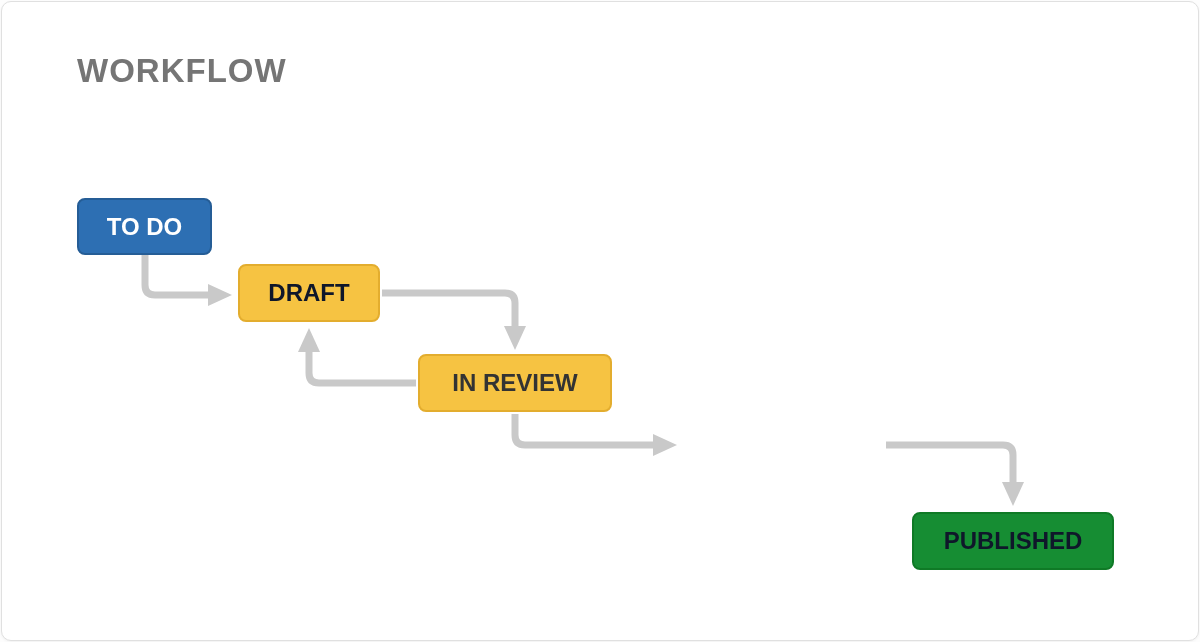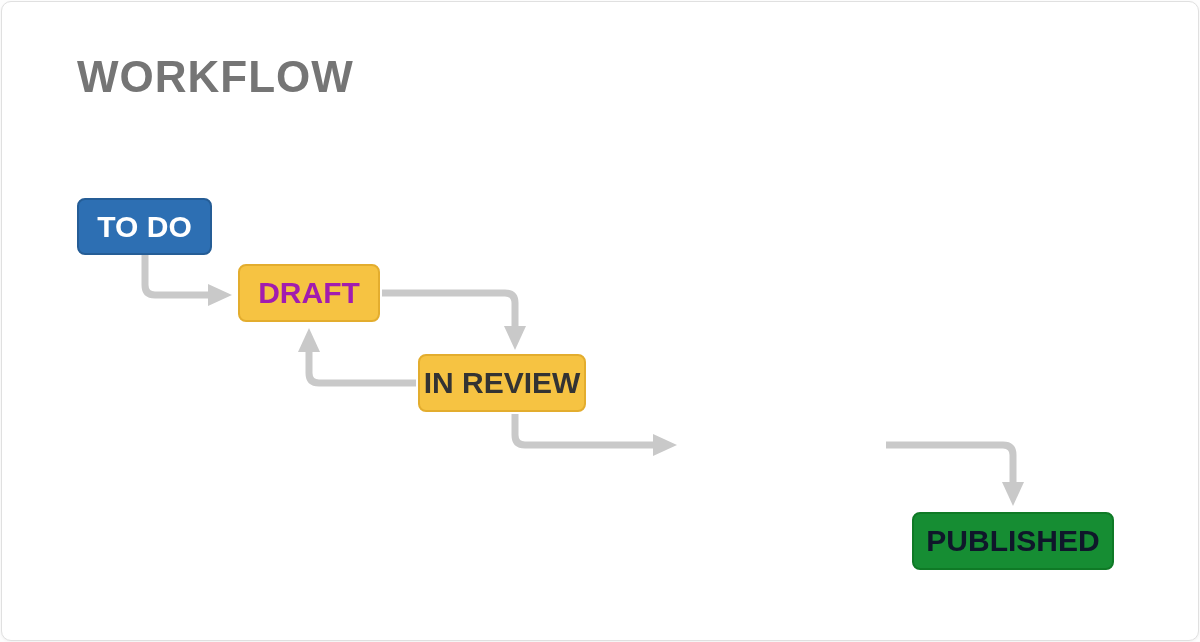--- a/index.html
+++ b/index.html
@@ -16,53 +16,53 @@
     width: 1196px; height: 638px;
     background: #ffffff;
     border: 1px solid #e0e0e0;
     border-radius: 10px;
     overflow: hidden;
     box-shadow: 0 1px 3px rgba(0,0,0,0.05);
   }
   .title {
     position: absolute;
     left: 75px; top: 50px;
-    font-size: 44px;
+    font-size: 33px;
     font-weight: 700;
     color: #757575;
     letter-spacing: 1px;
   }
   .edges-layer {
     position: absolute;
     left: 0; top: 0;
     width: 1200px; height: 642px;
     pointer-events: none;
   }
   .node {
     position: absolute;
     display: flex;
     align-items: center;
     justify-content: center;
-    font-size: 30px;
+    font-size: 24px;
     font-weight: 700;
     border-radius: 8px;
     box-sizing: border-box;
     white-space: nowrap;
     cursor: default;
   }
   .node-todo {
     left: 75px; top: 196px; width: 135px; height: 57px;
     border: 2px solid #255d96;
   }
   .node-draft {
     left: 236px; top: 262px; width: 142px; height: 58px;
     border: 2px solid #e3ad2e;
   }
   .node-in-review {
-    left: 416px; top: 352px; width: 168px; height: 58px;
+    left: 416px; top: 352px; width: 194px; height: 58px;
     border: 2px solid #e3ad2e;
   }
   .node-approved {
     left: 682px; top: 414px; width: 200px; height: 58px;
     border: 2px solid #e3ad2e;
   }
   .node-published {
     left: 910px; top: 510px; width: 202px; height: 58px;
     border: 2px solid #0f7a26;
   }
@@ -82,20 +82,20 @@
     </defs>
     <path d="M143 253 L143 283 Q143 293 153 293 L208 293" fill="none" stroke="#c9c9c9" stroke-width="7" marker-end="url(#arrowhead)"></path>
     <path d="M380 291 L503 291 Q513 291 513 301 L513 326" fill="none" stroke="#c9c9c9" stroke-width="7" marker-end="url(#arrowhead)"></path>
     <path d="M414 381 L317 381 Q307 381 307 371 L307 348" fill="none" stroke="#c9c9c9" stroke-width="7" marker-end="url(#arrowhead)"></path>
     <path d="M513 412 L513 433 Q513 443 523 443 L653 443" fill="none" stroke="#c9c9c9" stroke-width="7" marker-end="url(#arrowhead)"></path>
     <path d="M884 443 L1001 443 Q1011 443 1011 453 L1011 482" fill="none" stroke="#c9c9c9" stroke-width="7" marker-end="url(#arrowhead)"></path>
   </svg>
 
   <div class="node node-todo" style="background: rgb(45, 111, 179); color: rgb(255, 255, 255);">TO DO</div>
 
-  <div class="node node-draft" style="background: rgb(246, 195, 66); color: #a21caf;">DRAFT</div>
+  <div class="node node-draft" style="background: rgb(246, 195, 66); color: #0f172a;">DRAFT</div>
 
   <div class="node node-in-review" style="background: rgb(246, 195, 66); color: rgb(51, 51, 51);">IN REVIEW</div>
 
 
   <div class="node node-published" style="background: rgb(22, 141, 51); color: #0f172a;">PUBLISHED</div>
 
 </div>
 
 </body></html>

